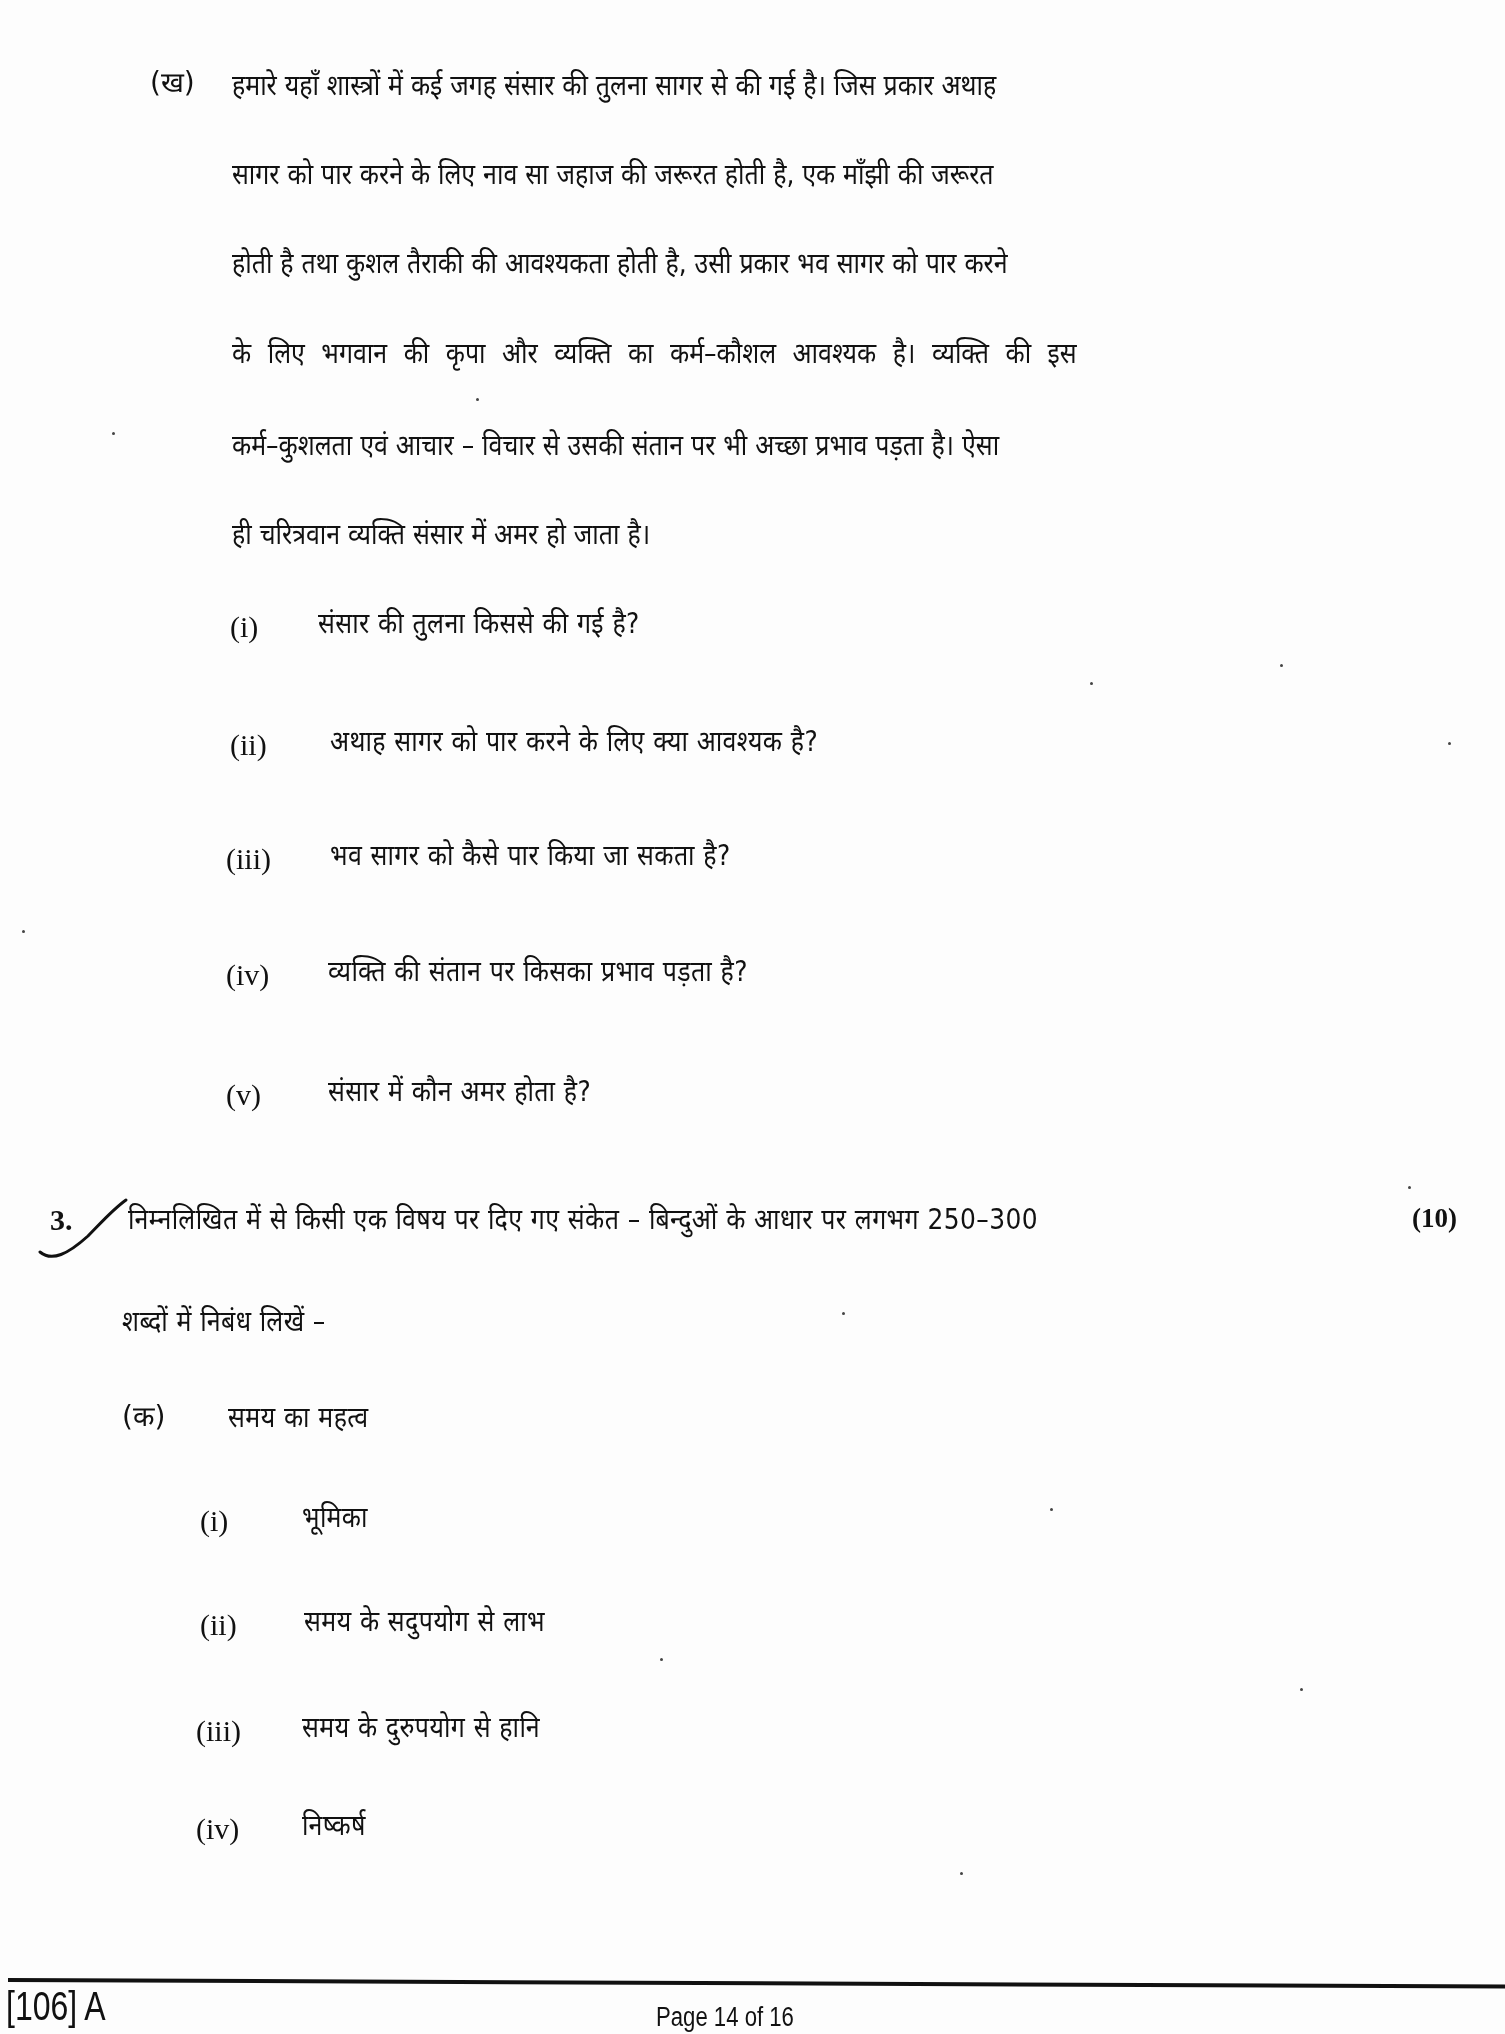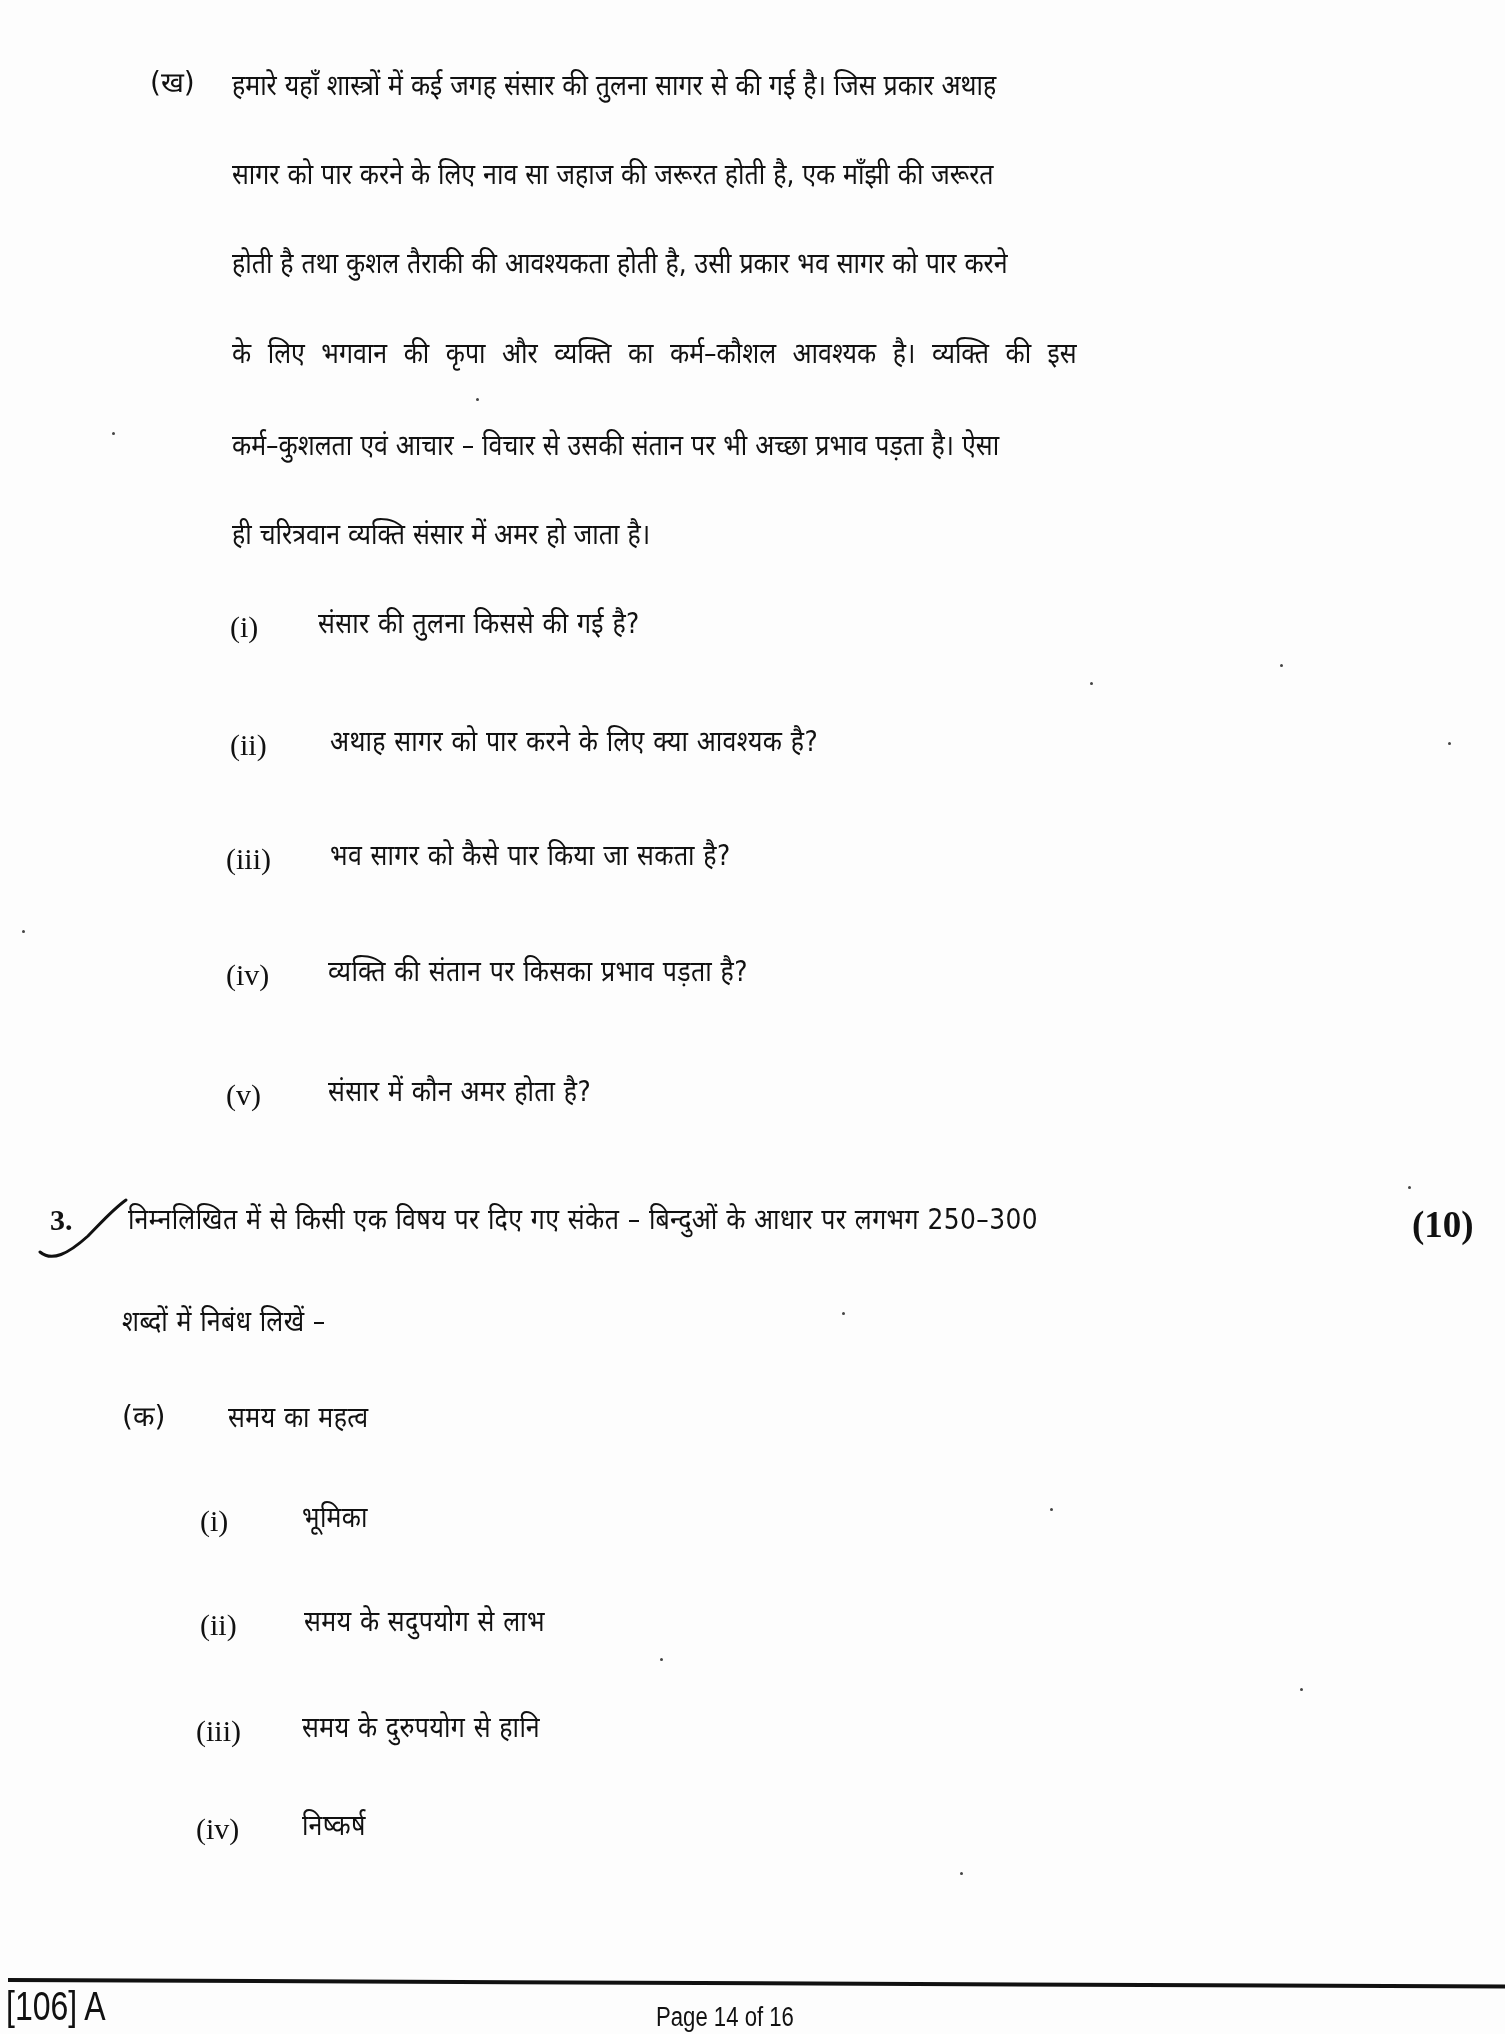--- a/index.html
+++ b/index.html
@@ -45,21 +45,21 @@
       font-size: 28px;
     }
     .qnum {
       font-family: "Liberation Serif", serif;
       font-weight: bold;
       font-size: 30px;
     }
     .marks {
       font-family: "Liberation Serif", serif;
       font-weight: bold;
-      font-size: 37px;
+      font-size: 27px;
     }
     .tick-mark {
       position: absolute;
       left: 38px;
       top: 1196px;
       width: 92px;
       height: 64px;
     }
     .footer-rule {
       position: absolute;

